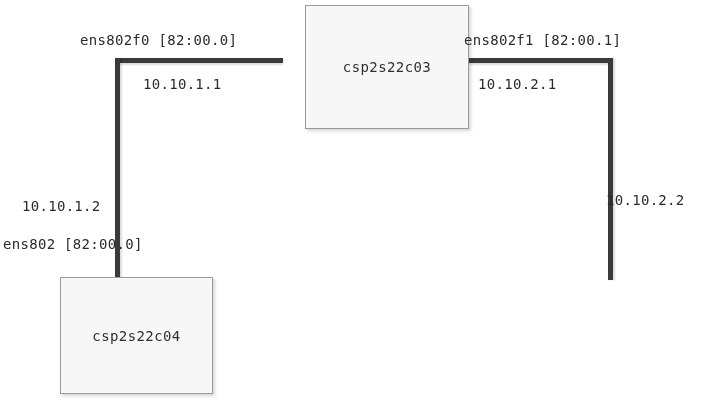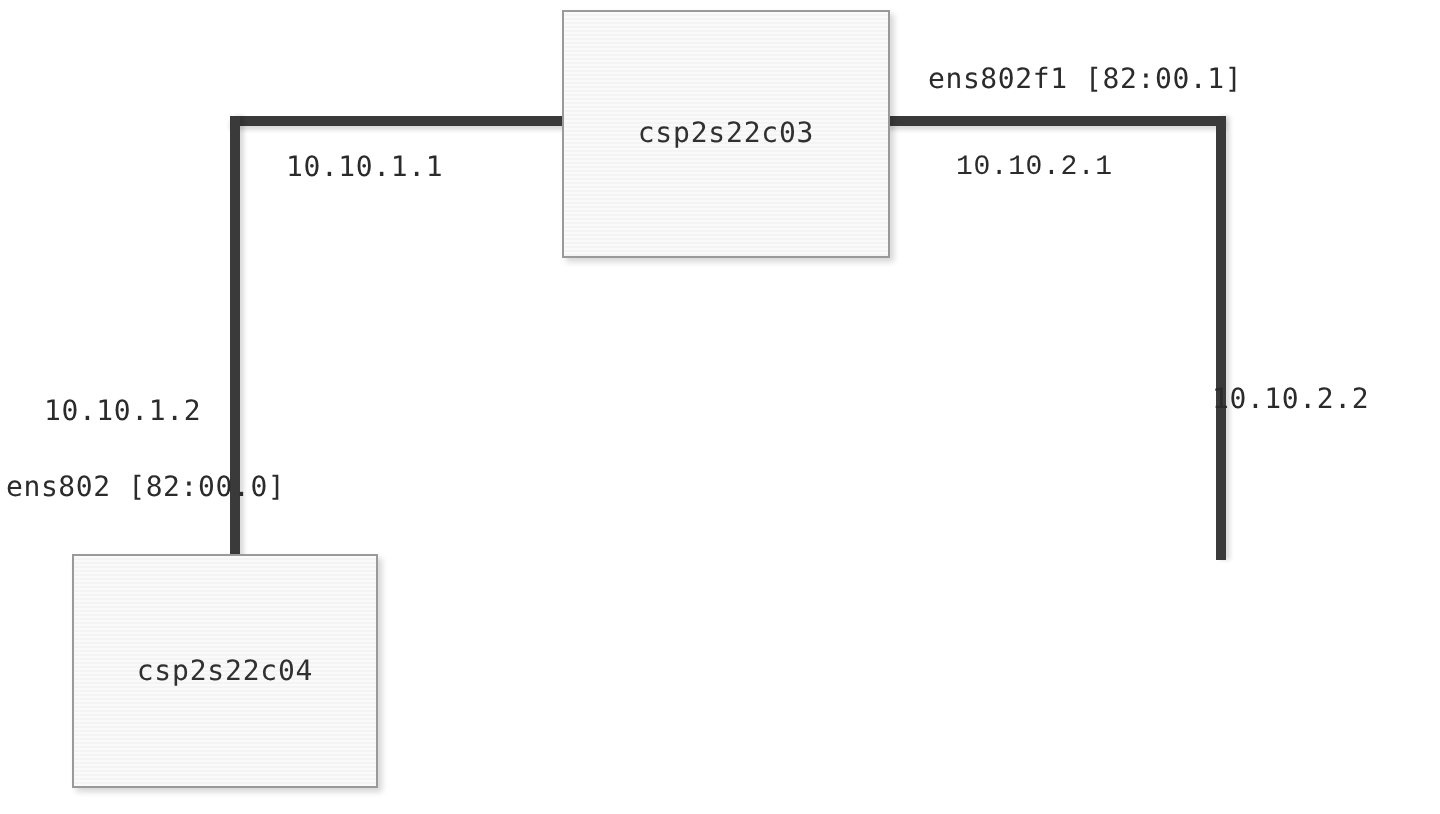--- a/index.html
+++ b/index.html
@@ -28,20 +28,21 @@
         to bottom,
         #fafafa 0px,
         #fafafa 1px,
         #f4f4f4 1px,
         #f4f4f4 2px
       );
     box-shadow: 2px 2px 3px rgba(0,0,0,0.16);
     display: flex;
     align-items: center;
     justify-content: center;
+    margin-left: 24px;
   }
   .node-label {
     font-family: "DejaVu Sans Mono", "Liberation Mono", monospace;
     font-size: 14px;
     letter-spacing: 0.4px;
     color: #303030;
     white-space: nowrap;
     user-select: none;
   }
 
@@ -79,21 +80,21 @@
     color: #2b2b2b;
     white-space: nowrap;
     user-select: none;
   }
 
   
   #label-iface-c03-left { left: 80px;  top: 32px; }
   #label-ip-c03-left    { left: 143px; top: 76px; }
   
   #label-iface-c03-right { left: 464px; top: 32px; }
-  #label-ip-c03-right    { left: 478px; top: 76px; font-family: Liberation Mono, monospace; }
+  #label-ip-c03-right    { left: 478px; top: 76px; }
   
   #label-ip-c04    { left: 22px; top: 198px; }
   #label-iface-c04 { left: 3px;  top: 236px; }
   
   #label-ip-net05    { left: 606px; top: 192px; text-align: center; }
   #label-iface-net05 { left: 521px; top: 236px; }
 </style>
 </head>
 <body>
 
@@ -107,20 +108,21 @@
 
   <div class="node" id="node-csp2s22c03">
     <span class="node-label">csp2s22c03</span>
   </div>
 
   <div class="node" id="node-csp2s22c04">
     <span class="node-label">csp2s22c04</span>
   </div>
 
 
+  <span class="edge-label" id="label-iface-c03-left">ens802f0 [82:00.0]</span>
   <span class="edge-label" id="label-ip-c03-left">10.10.1.1</span>
 
   <span class="edge-label" id="label-iface-c03-right">ens802f1 [82:00.1]</span>
   <span class="edge-label" id="label-ip-c03-right">10.10.2.1</span>
 
   <span class="edge-label" id="label-ip-c04">10.10.1.2</span>
   <span class="edge-label" id="label-iface-c04">ens802 [82:00.0]</span>
 
   <span class="edge-label" id="label-ip-net05">10.10.2.2</span>
 

